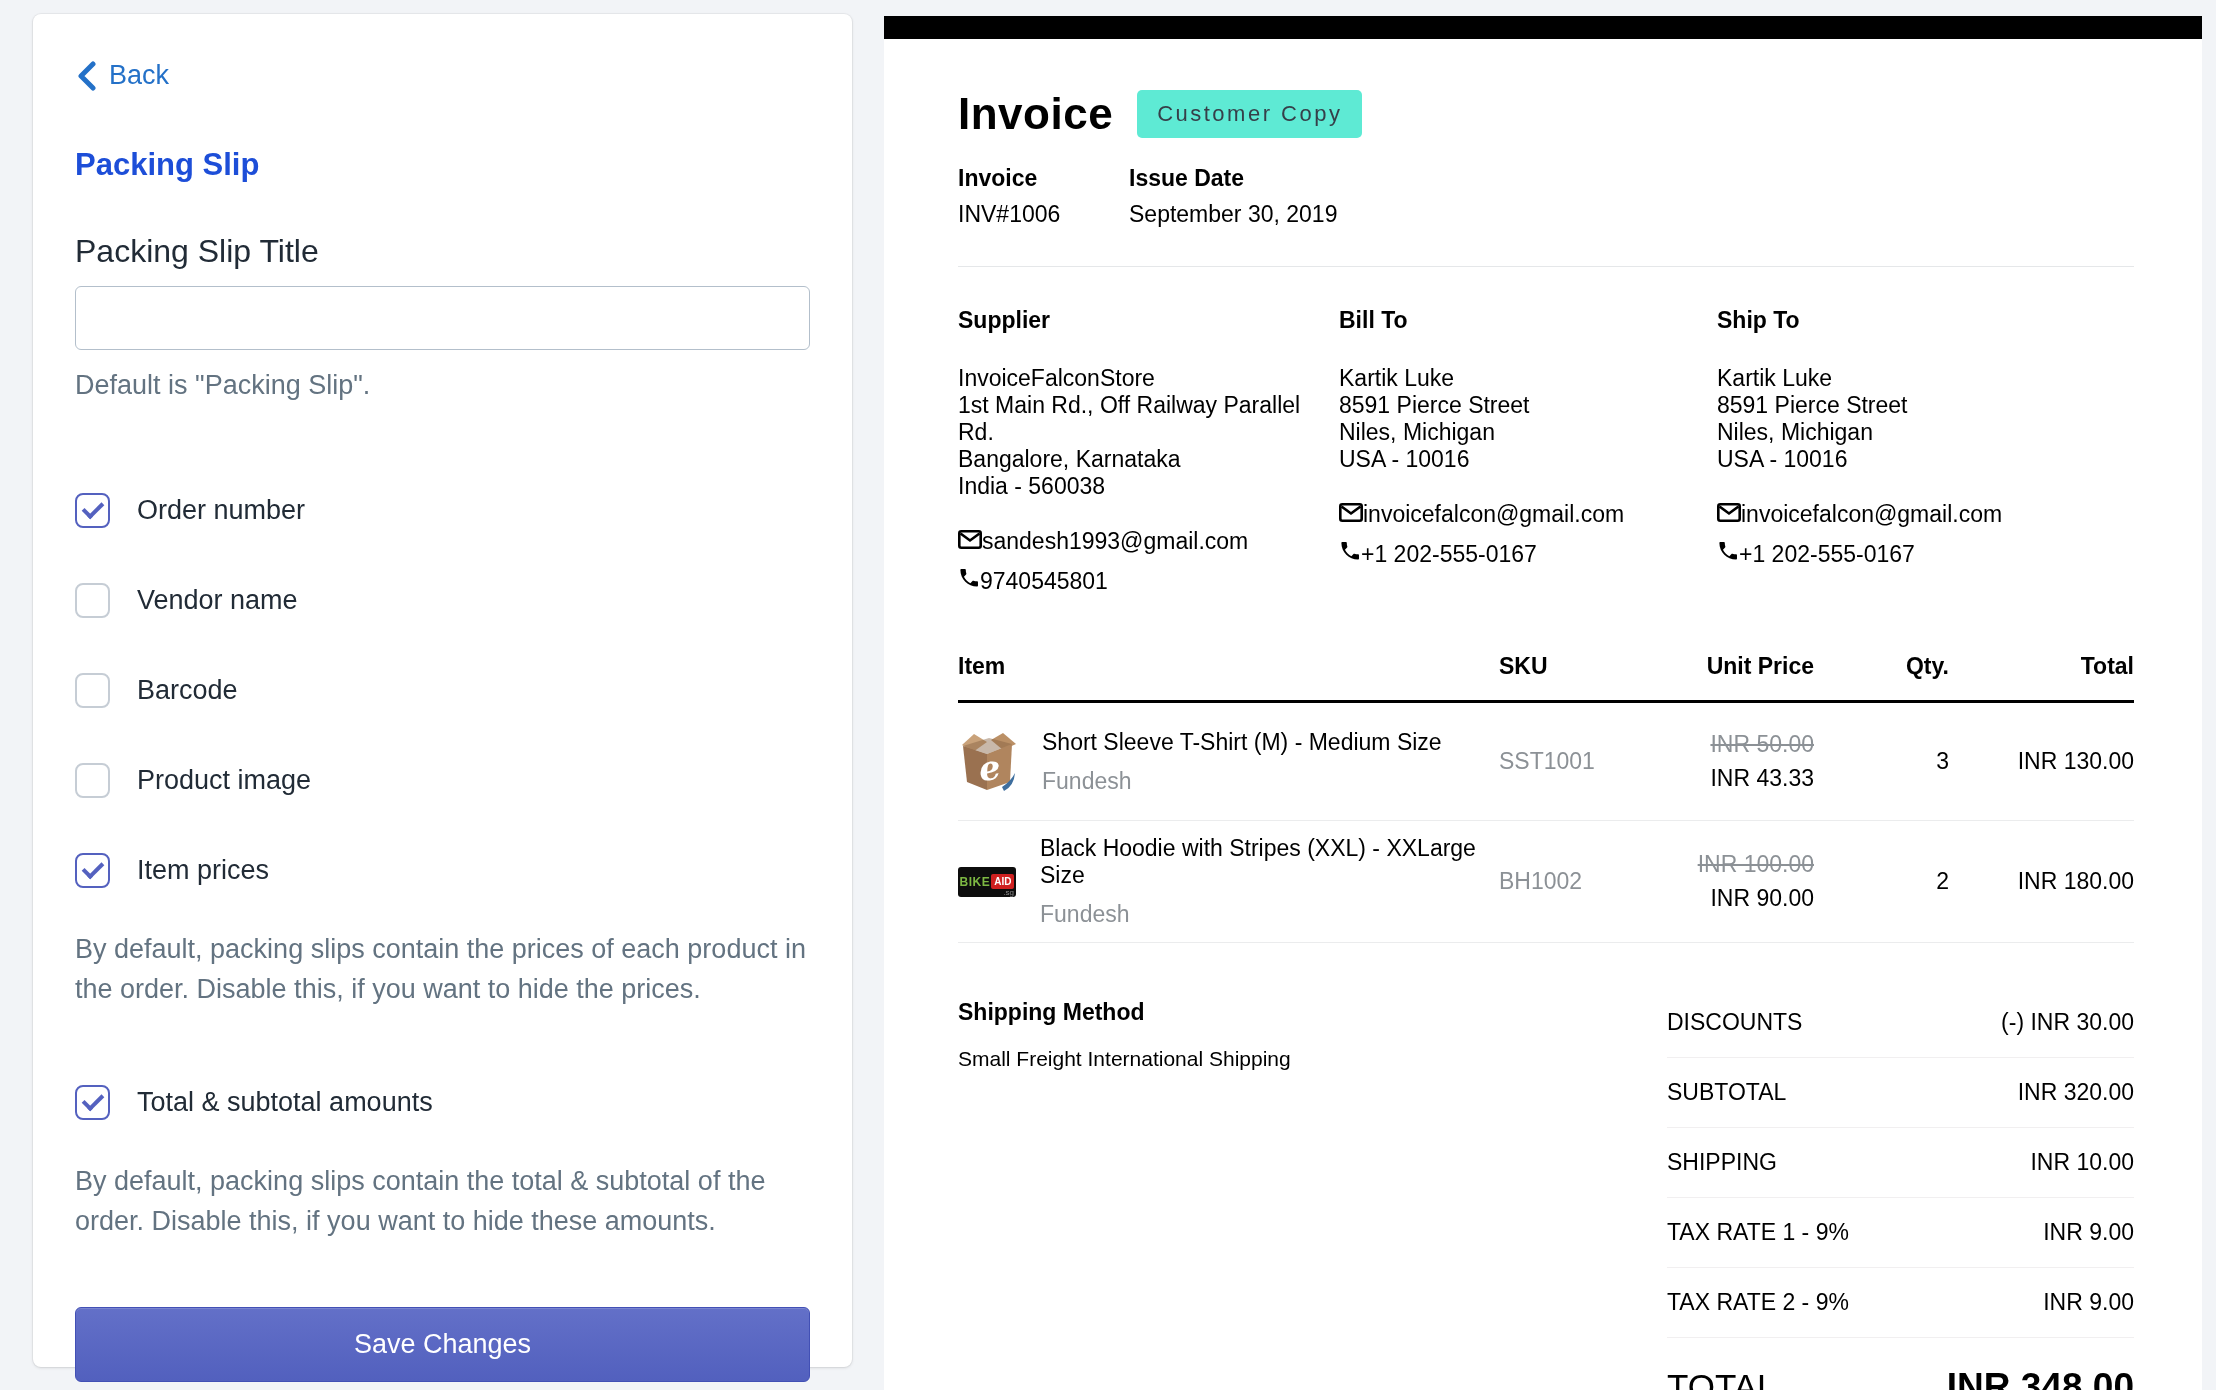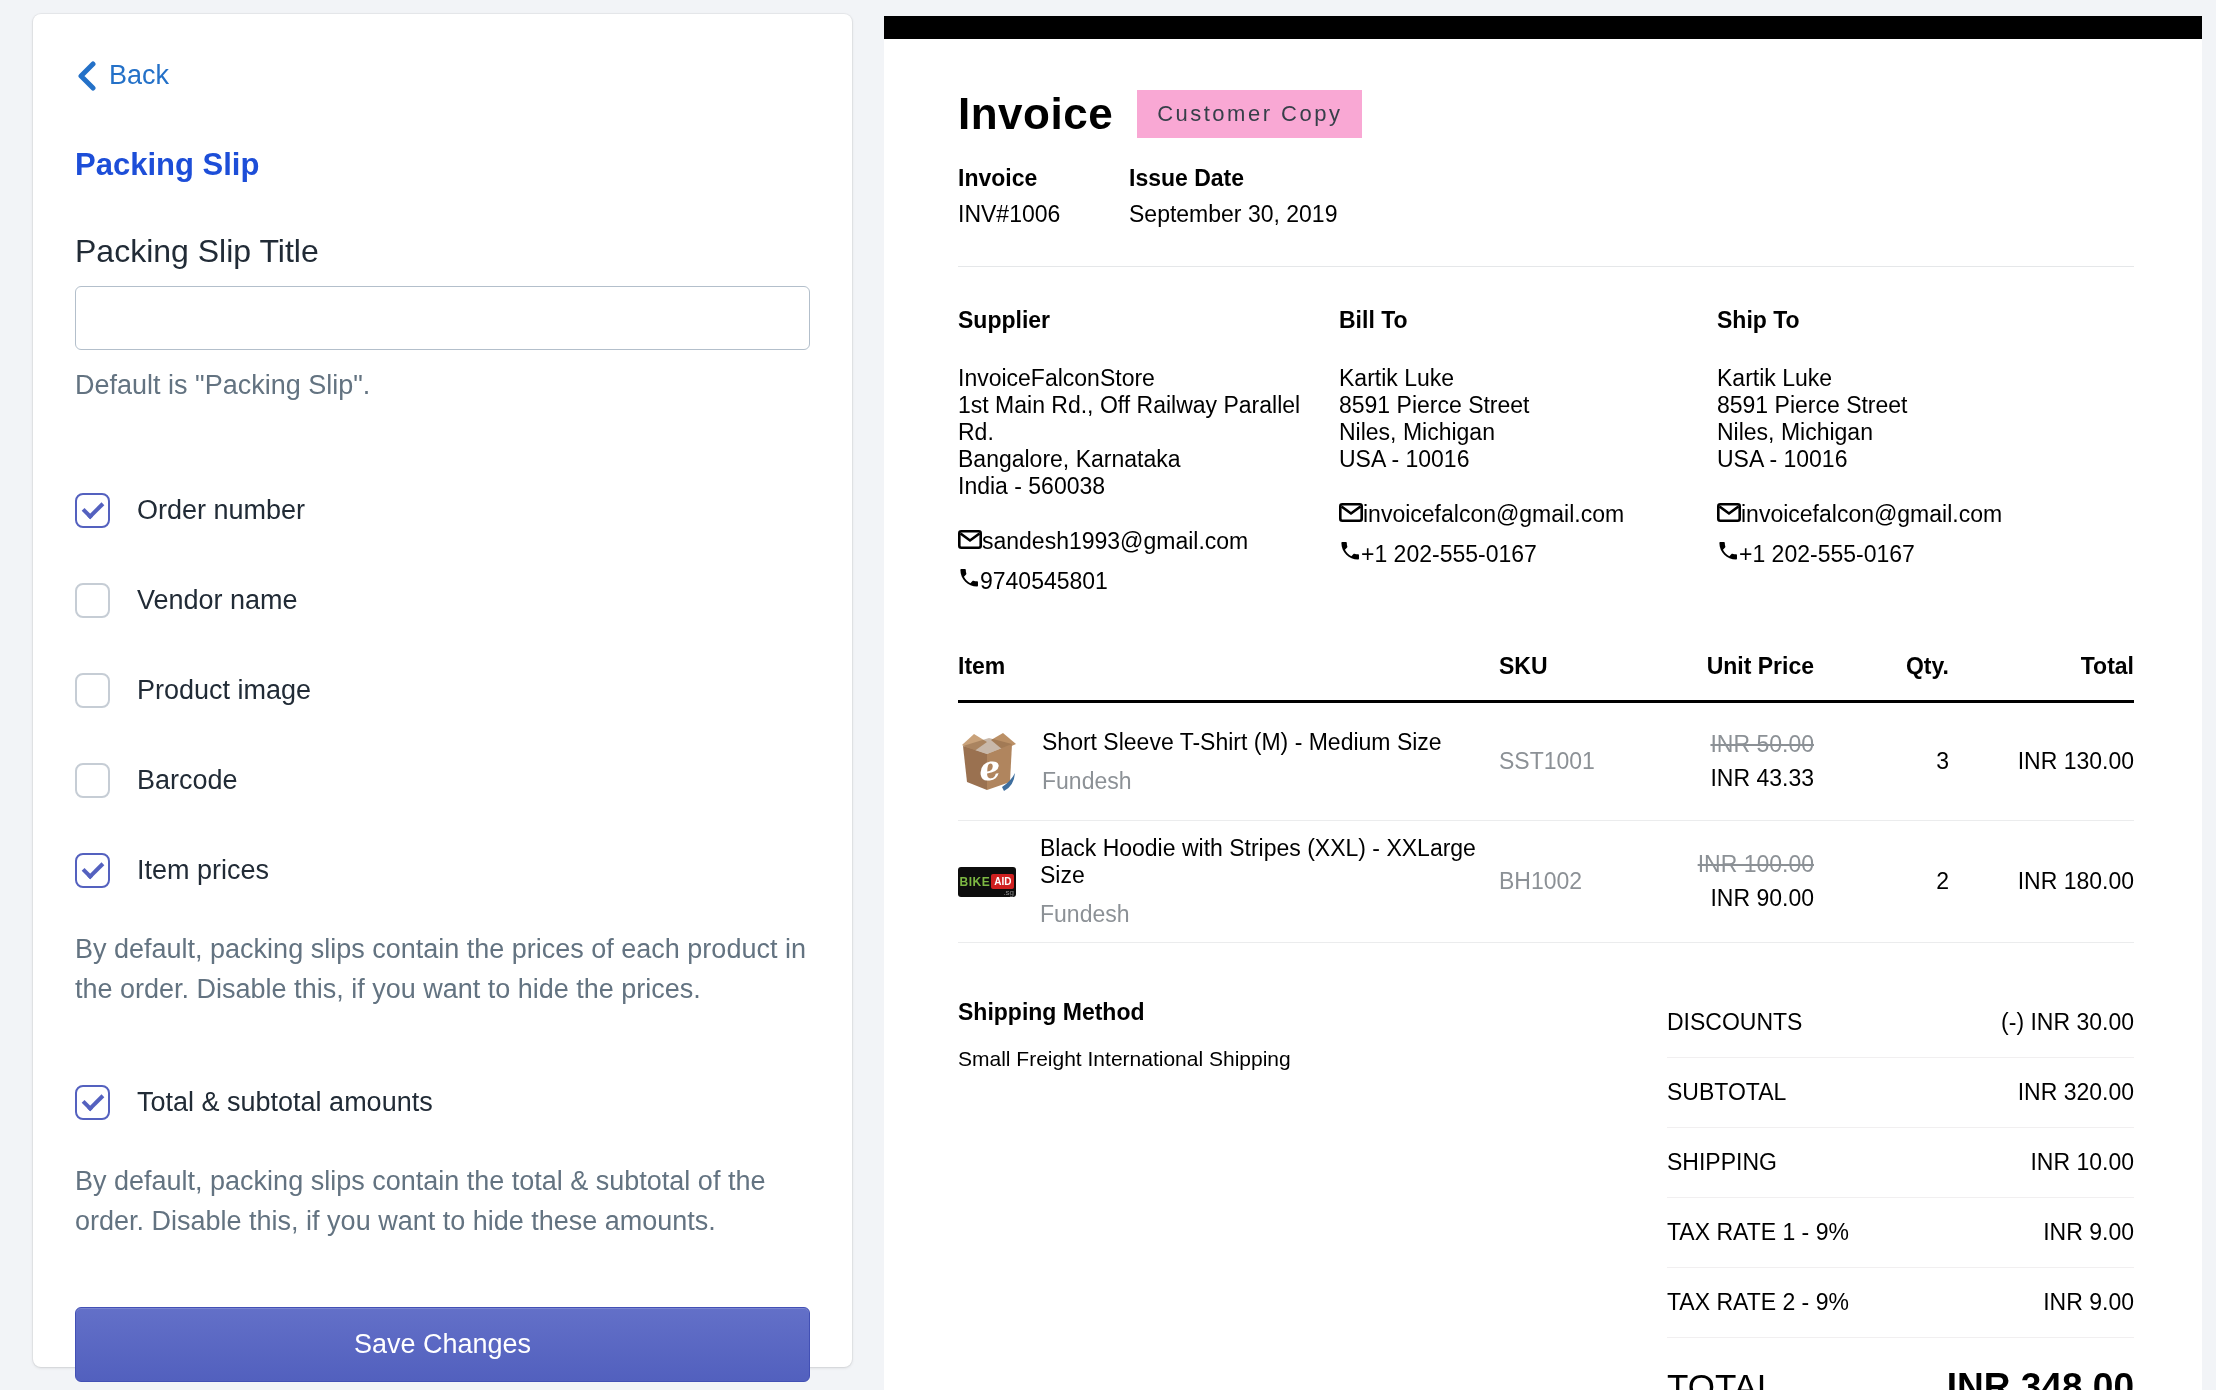--- a/index.html
+++ b/index.html
@@ -71,21 +71,21 @@
     position:absolute; left:884px; top:16px;
     width:1318px; height:1374px;
     background:#fff;
   }
   .paper-bar { height:23px; background:#000; }
   .paper-inner { padding:0 68px 0 74px; }
 
   .inv-title-row { margin-top:50px; display:flex; align-items:center; gap:24px; }
   .inv-title { font-size:44px; font-weight:700; color:#000; letter-spacing:.5px; }
   .inv-badge {
-    background:#f9a8d4; color:#363f49; border-radius:0;
+    background:#5eead4; color:#363f49; border-radius:5px;
     padding:11px 20px; font-size:22px; letter-spacing:2.5px;text-align:right;
   }
   .inv-meta { margin-top:26px; display:flex; }
   .meta-block { margin-right:46px; }
   .meta-label { font-size:23px; font-weight:700; color:#000; }
   .meta-value { margin-top:9px; font-size:23px; color:#000; }
 
   .divider { margin-top:38px; border-top:1px solid #e5e7e9; }
 
   .parties { display:flex; margin-top:40px; }
@@ -169,26 +169,26 @@
       <span class="check-label">Order number</span>
     </div>
 
     <div class="check-row">
       <span class="checkbox"></span>
       <span class="check-label">Vendor name</span>
     </div>
 
     <div class="check-row">
       <span class="checkbox"></span>
-      <span class="check-label">Product image</span>
+      <span class="check-label">Barcode</span>
     </div>
 
     <div class="check-row">
       <span class="checkbox"></span>
-      <span class="check-label">Barcode</span>
+      <span class="check-label">Product image</span>
     </div>
 
     <div class="check-row">
       <span class="checkbox checked"></span>
       <span class="check-label">Item prices</span>
     </div>
     <p class="check-help">By default, packing slips contain the prices of each product in the order. Disable this, if you want to hide the prices.</p>
 
     <div class="check-row row-total">
       <span class="checkbox checked"></span>

